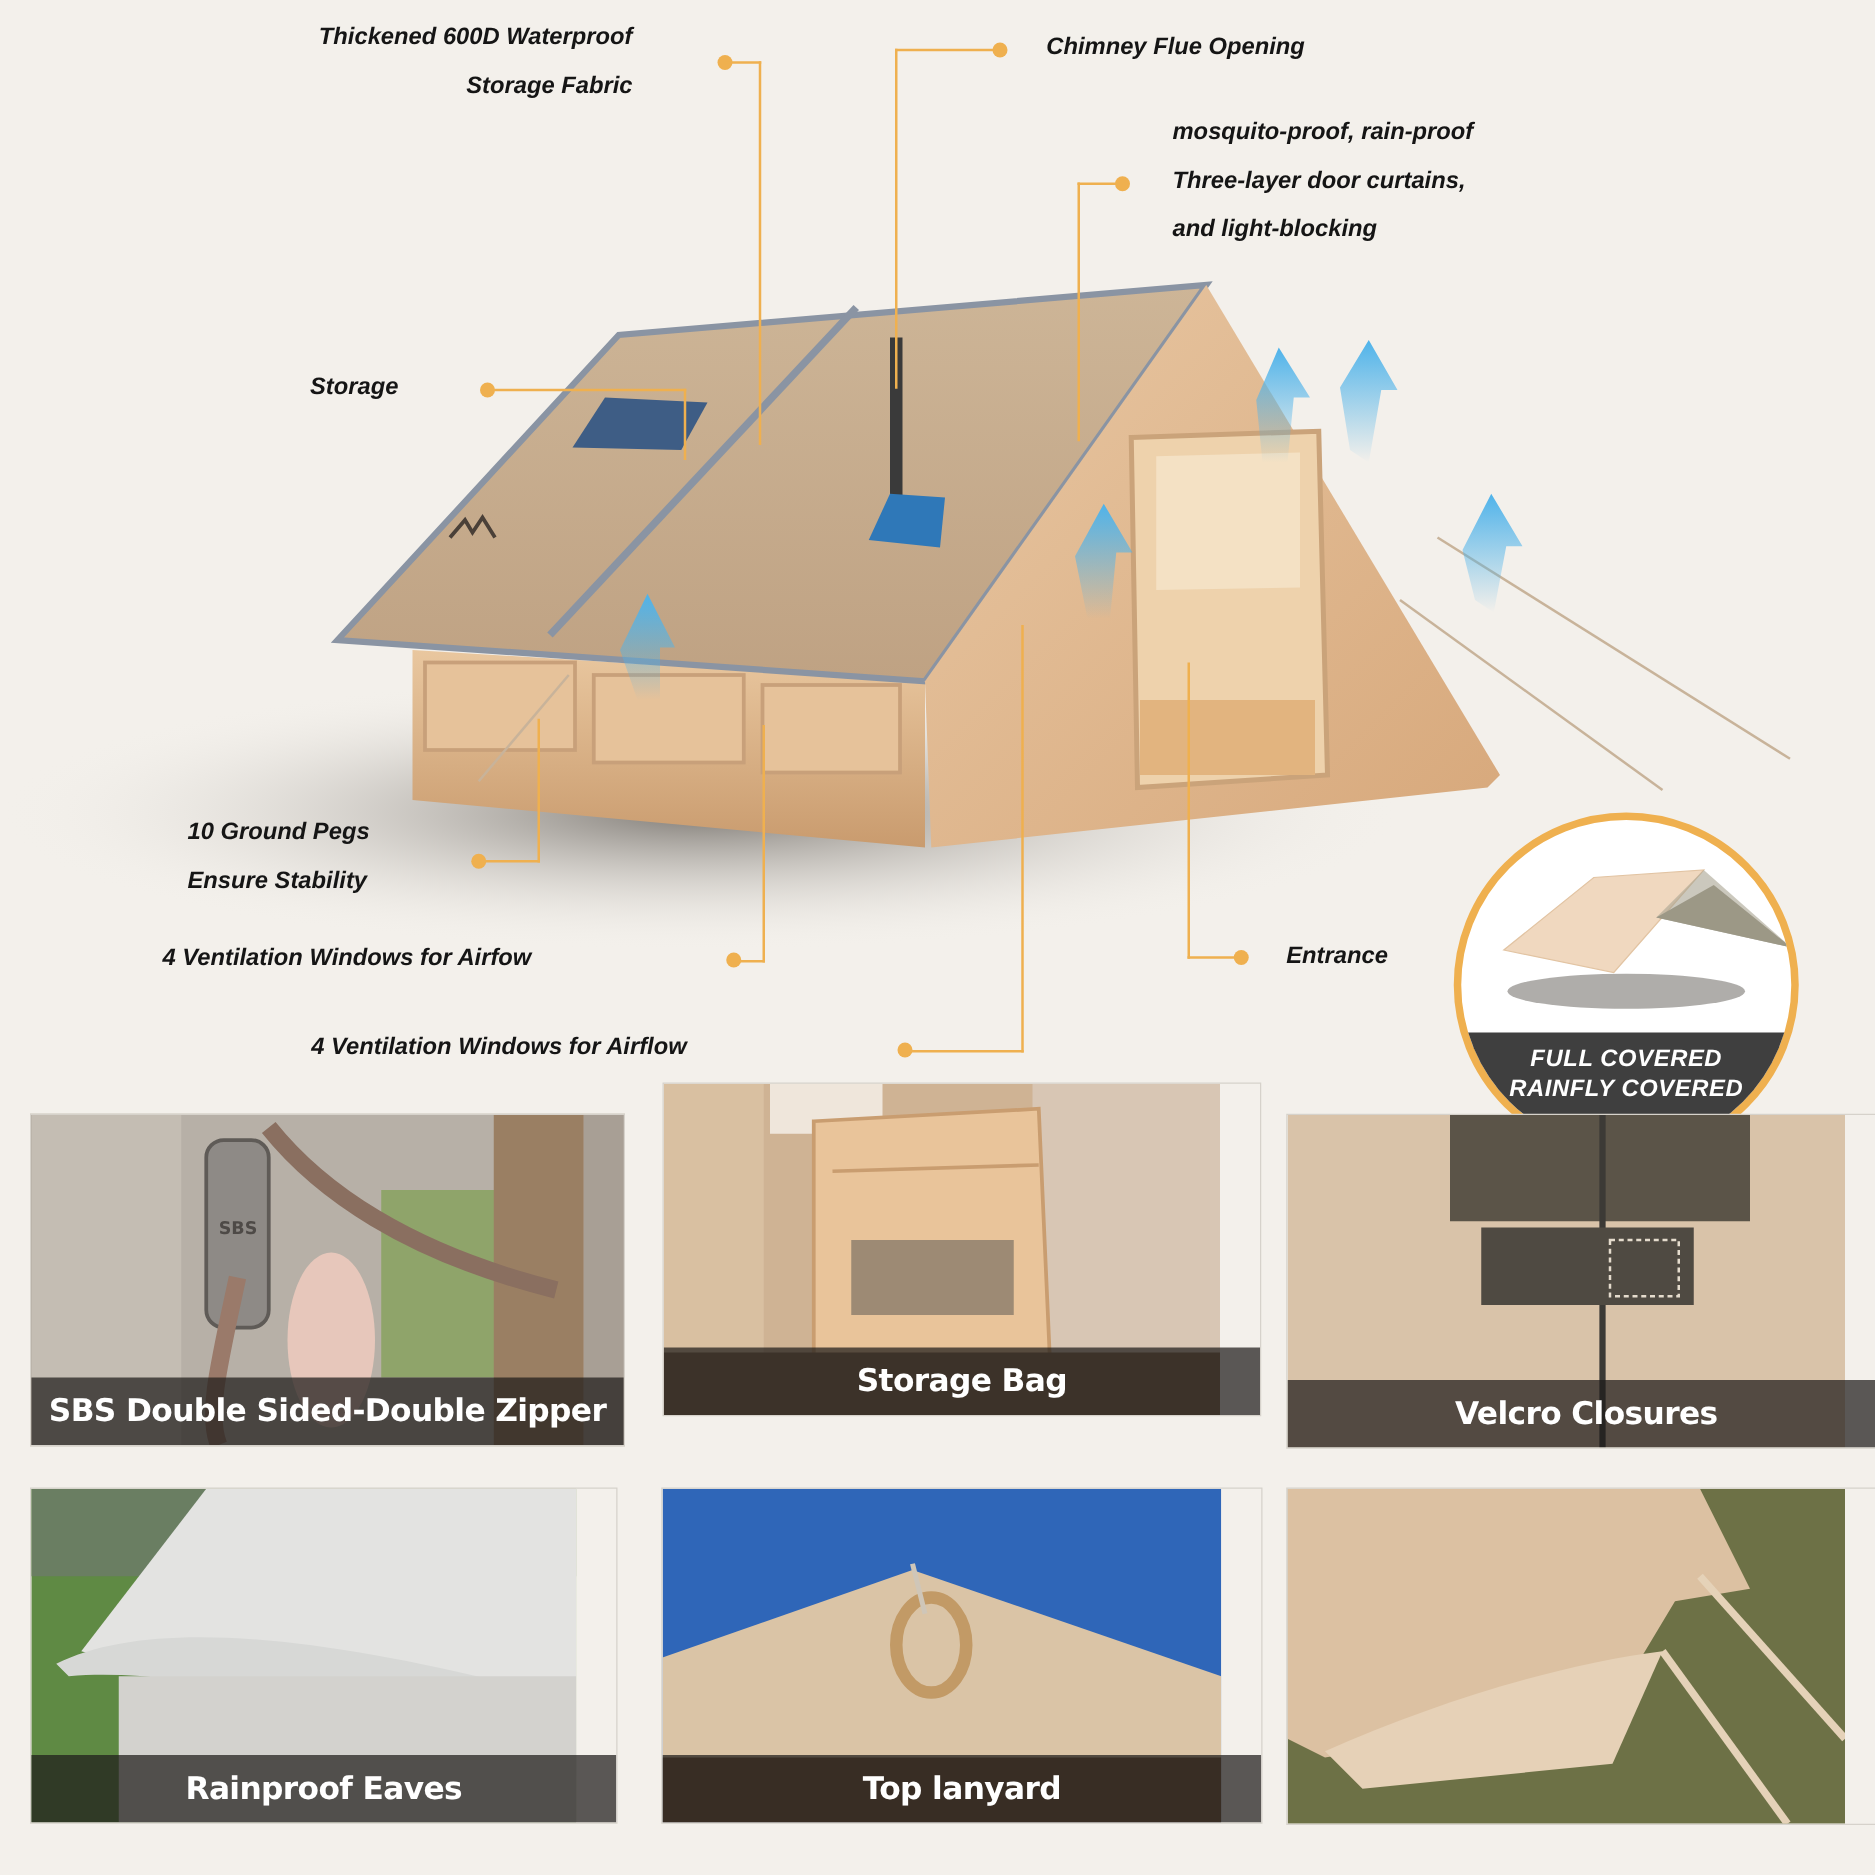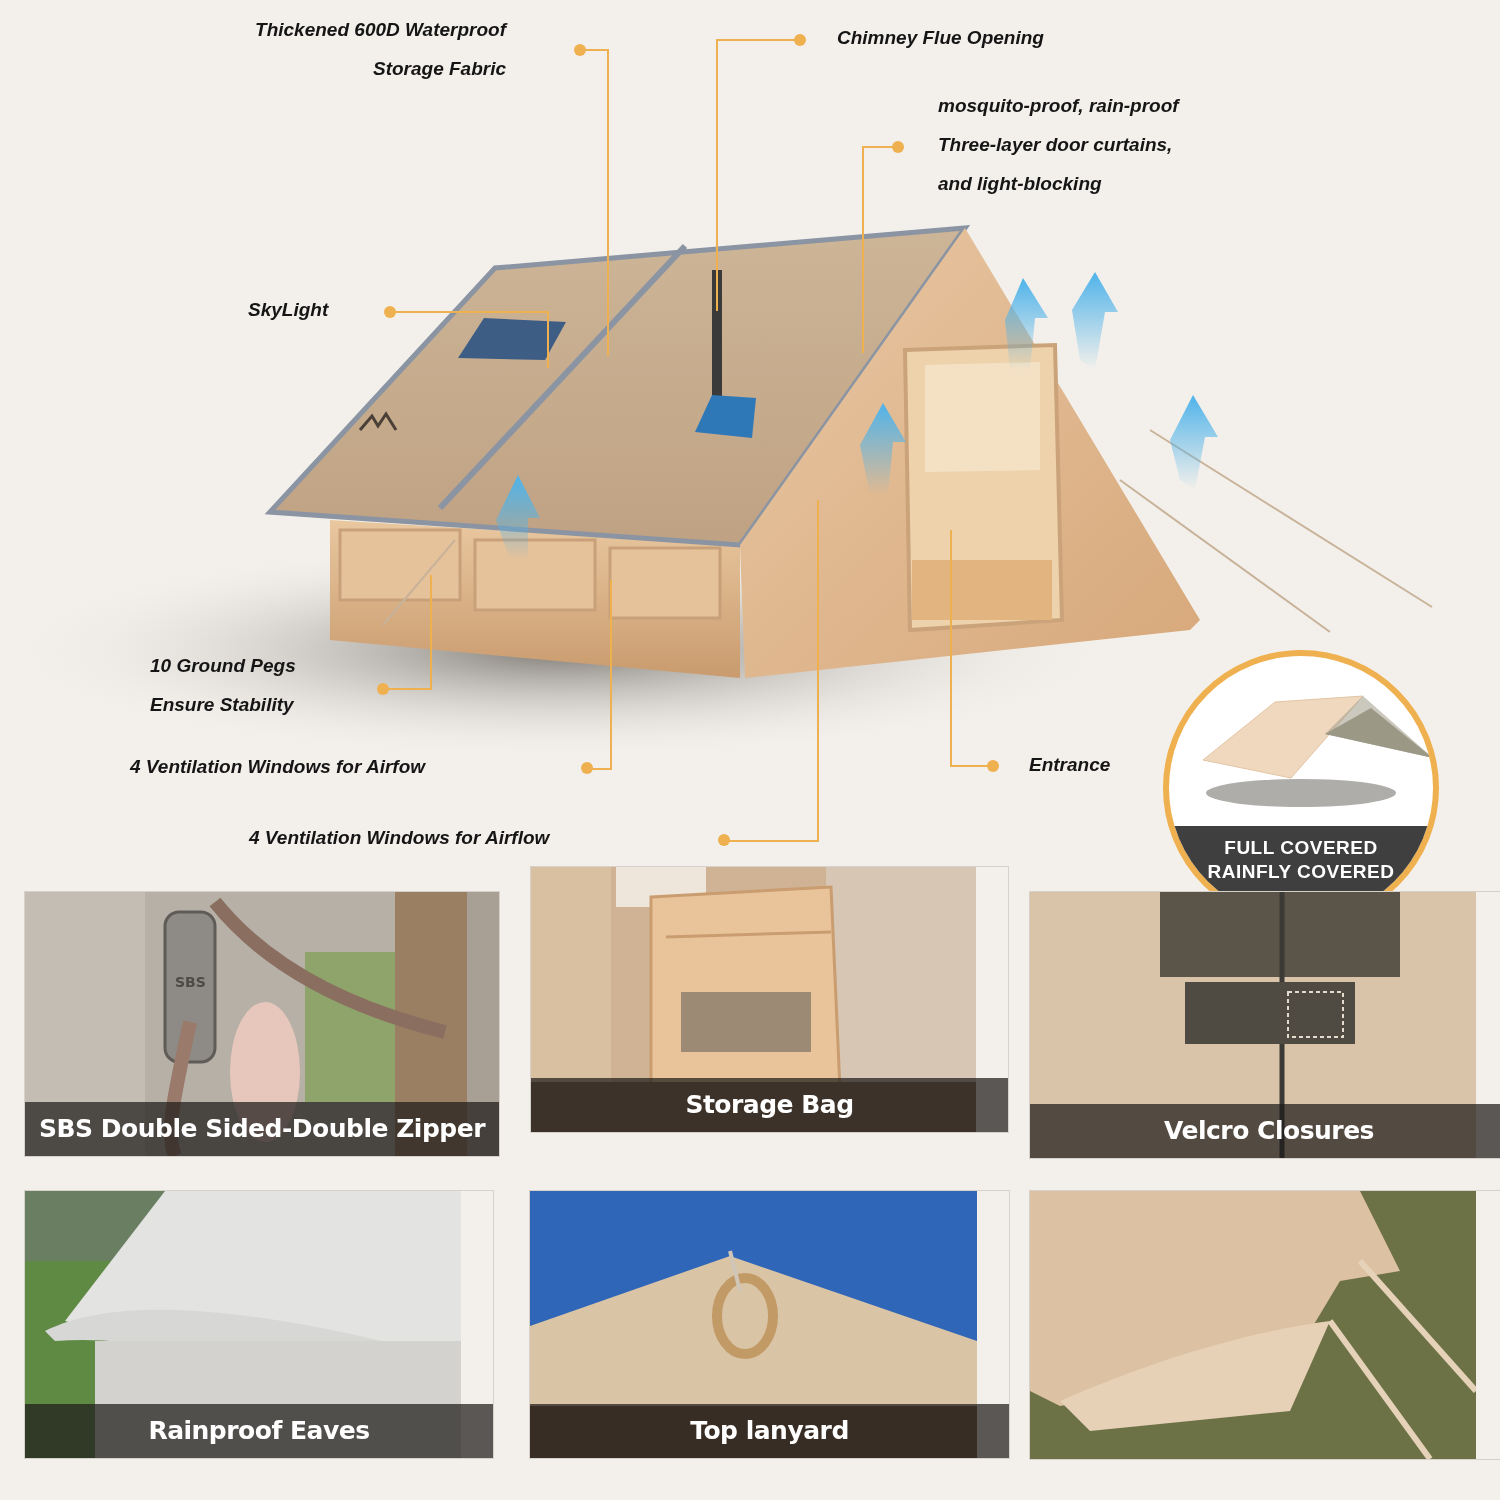--- a/index.html
+++ b/index.html
@@ -12,21 +12,21 @@
   #scene { position:absolute; left:0; top:0; }
   .photo { position:absolute; overflow:hidden; border:1px solid #d6d2cb;padding-left:32px; }
   .photo svg { position:absolute; left:0; top:0; }
   .caption { position:absolute; left:0; right:0; bottom:0; height:54px; background:rgba(30,28,26,0.72);
              color:#fff; font-weight:bold; font-size:25px; text-align:center; line-height:54px;
              font-family:"DejaVu Sans", sans-serif; letter-spacing:-0.5px; }
   .badge { position:absolute; left:1163px; top:650px; width:276px; height:276px; border-radius:50%;
            border:6px solid #efb04f; background:#fff; overflow:hidden; box-sizing:border-box; }
   .badge-band { position:absolute; left:0; right:0; top:170px; bottom:0; background:#3f3f3f; }
   .badge-text { position:absolute; left:0; right:0; top:180px; color:#fff; font-weight:bold; font-size:19px;
-                line-height:24px; text-align:center; letter-spacing:0.5px; }
+                line-height:24px; text-align:center; letter-spacing:0.5px;font-style:italic; }
 </style>
 </head>
 <body>
 
 <svg id="scene" width="1500" height="900">
   <defs>
     <radialGradient id="shadow" cx="50%" cy="50%" r="50%">
       <stop offset="0%" stop-color="#6b6660" stop-opacity="0.85"></stop>
       <stop offset="100%" stop-color="#f3f0eb" stop-opacity="0"></stop>
     </radialGradient>
@@ -112,21 +112,21 @@
 <div class="callout right" style="left:120px;top:10px;width:386px">
   <div>Thickened 600D Waterproof</div>
   <div>Storage Fabric</div>
 </div>
 <div class="callout" style="left:837px;top:18px">Chimney Flue Opening</div>
 <div class="callout" style="left:938px;top:86px">
   <div>mosquito-proof, rain-proof</div>
   <div>Three-layer door curtains,</div>
   <div>and light-blocking</div>
 </div>
-<div class="callout" style="left:248px;top:290px">SkyLight</div>
+<div class="callout" style="left:248px;top:290px">Storage</div>
 <div class="callout" style="left:150px;top:646px">
   <div>10 Ground Pegs</div>
   <div>Ensure Stability</div>
 </div>
 <div class="callout" style="left:130px;top:747px">4 Ventilation Windows for Airfow</div>
 <div class="callout" style="left:249px;top:818px">4 Ventilation Windows for Airflow</div>
 <div class="callout" style="left:1029px;top:745px">Entrance</div>
 
 <div class="badge">
   <svg width="276" height="276" style="position:absolute;left:-6px;top:-6px">

